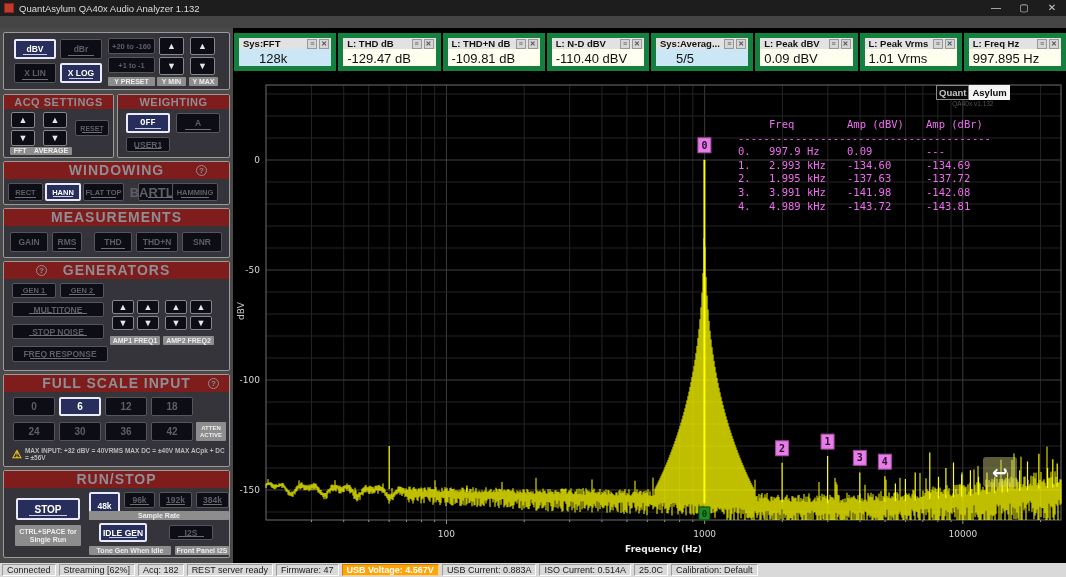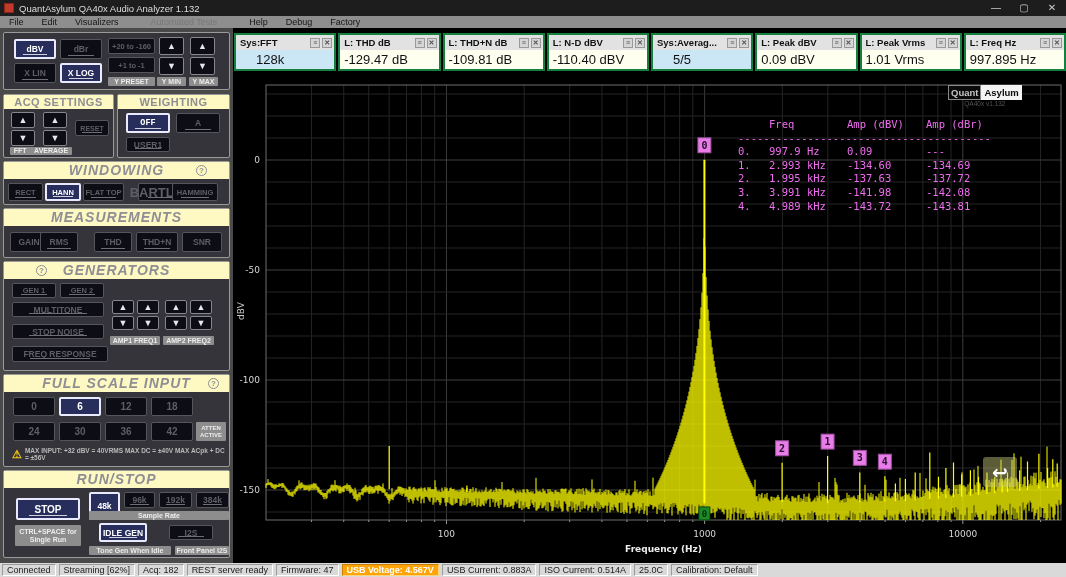--- a/index.html
+++ b/index.html
@@ -15,53 +15,53 @@
 
   
   .menubar { position:absolute; top:16px; left:0; right:0; height:12px; background:#8e8e8e; display:flex;
              align-items:center; font-size:9px; color:#151515; }
   .menu-item { padding:0 9px; }
   .menu-item.disabled { color:#787878; }
 
   
   .sidebar { position:absolute; top:28px; left:0; width:233px; height:535px; background:#4a4a4a; }
   .panel { position:absolute; left:3px; width:227px; background:#34343a; border:1px solid #9a9a9a; border-radius:2px; }
-  .ptitle { background:#fef9c3; color:#8e8e94; font-weight:bold; text-align:center; letter-spacing:0.5px; }
+  .ptitle { background:#7f1d1d; color:#8e8e94; font-weight:bold; text-align:center; letter-spacing:0.5px; }
   .pt-sm { font-size:11px; height:14px; line-height:14px; }
-  .pt-lg { font-size:14px; height:17px; line-height:17px; letter-spacing:1px;font-style:italic; }
+  .pt-lg { font-size:14px; height:17px; line-height:17px; letter-spacing:1px; }
   .b { position:absolute; background:#0d0d15; border:1px solid #86868c; border-radius:2px; color:#8f8f98;
        font-size:8.5px; font-weight:bold; display:flex; align-items:center; justify-content:center; text-align:center; }
   .b.sel { background:#272e5c; border:2px solid #e9e9ff; color:#fff; }
   .b.dim { color:#5e5e66; border-color:#55555c; }
   .ul::after { content:""; position:absolute; bottom:2px; left:18%; width:64%; height:1.5px; background:#6e6e76; }
   .sel.ul::after { background:#cfcfdd; }
   .ab { position:absolute; background:#0d0d15; border:1px solid #86868c; border-radius:2px; color:#e8e8e8;
         font-size:9px; display:flex; align-items:center; justify-content:center; }
   .chip { position:absolute; background:#8d8d8d; color:#ececec; font-size:7px; font-weight:bold;
           display:flex; align-items:center; justify-content:center; text-align:center; border-radius:1px; line-height:1.1; }
   .help { position:absolute; width:11px; height:11px; border:1px solid #8e8e94; border-radius:50%; color:#8e8e94;
           font-size:8px; font-weight:bold; display:flex; align-items:center; justify-content:center; background:transparent; }
   .warnrow { position:absolute; color:#b9b9b9; font-size:6.5px; font-weight:bold; display:flex; align-items:center; }
   .warnicon { color:#f2c417; font-size:11px; margin-right:3px; }
 
   
   .chartregion { position:absolute; top:28px; left:233px; width:833px; height:535px; background:#000; }
   .readouts { position:absolute; top:5px; left:1px; right:0; height:38px; display:flex; gap:2px; }
-  .readout { flex:1; border:2px solid #15803d; display:flex; flex-direction:column; overflow:hidden; }
+  .readout { flex:1; border:5px solid #15803d; display:flex; flex-direction:column; overflow:hidden; }
   .ro-hdr { background:#e2e2e2; height:15px; display:flex; align-items:center; font-size:9.5px; font-weight:bold;
             color:#111; padding:0 2px 0 4px; white-space:nowrap; }
   .ro-icons { margin-left:auto; display:flex; gap:2px; }
   .ro-ic { width:10px; height:10px; border:1px solid #999; background:#d6d6d6; color:#555; font-size:7px;
            display:flex; align-items:center; justify-content:center; }
   .ro-val { flex:1; font-size:13px; color:#111; padding:2px 0 0 4px; white-space:nowrap; }
   .ro-val.blue { background:#cbe7f5;padding-left:20px; }
   .ro-val.yellow { background:#fffff0; }
 
   .specwrap { position:absolute; top:43px; left:0; width:833px; height:492px; }
-  .logo { position:absolute; top:55px; left:703px; text-align:center; line-height:1;margin-left:12px; }
+  .logo { position:absolute; top:55px; left:703px; text-align:center; line-height:1; }
   .logo .lq { color:#c5c5c5; background:#0a0a0a; border:1px solid #8a8a8a; font-size:9.5px; font-weight:bold; padding:1px 2px; }
   .logo .la { color:#0a0a0a; background:#f4f4f4; border:1px solid #f4f4f4; font-size:9.5px; font-weight:bold; padding:1px 2px; }
   .logo .ver { color:#54545a; font-size:6.5px; margin-top:2px; }
   .zoomreset { position:absolute; top:429px; left:750px; width:34px; height:30px; background:rgba(205,205,125,0.45);
                border-radius:3px; display:flex; align-items:center; justify-content:center;
                color:#fff; font-size:19px; font-weight:bold; font-family:"DejaVu Sans", sans-serif; }
 
   
   .statusbar { position:absolute; bottom:0; left:0; right:0; height:14px; background:#d9d9d9; display:flex;
                align-items:center; gap:3px; font-size:9px; color:#1a1a1a; padding:0 2px; }
@@ -77,29 +77,20 @@
   <div class="titlebar">
     <div class="appicon"></div>
     <span>QuantAsylum QA40x Audio Analyzer 1.132</span>
     <div class="wctrls">
       <span class="wctrl">—</span>
       <span class="wctrl">▢</span>
       <span class="wctrl">✕</span>
     </div>
   </div>
 
-  <div class="menubar">
-    <span class="menu-item">File</span>
-    <span class="menu-item">Edit</span>
-    <span class="menu-item">Visualizers</span>
-    <span class="menu-item disabled" style="margin-left:14px;">Automated Tests</span>
-    <span class="menu-item" style="margin-left:14px;">Help</span>
-    <span class="menu-item">Debug</span>
-    <span class="menu-item">Factory</span>
-  </div>
 
   <div class="sidebar">
 
     <div class="panel" style="top:4px; height:58px;">
       <div class="b sel ul" style="left:10px;top:6px;width:42px;height:20px;">dBV</div>
       <div class="b dim ul" style="left:56px;top:6px;width:42px;height:20px;">dBr</div>
       <div class="b dim ul" style="left:10px;top:30px;width:42px;height:20px;">X LIN</div>
       <div class="b sel ul" style="left:56px;top:30px;width:42px;height:20px;">X LOG</div>
       <div class="b dim" style="left:104px;top:5px;width:47px;height:16px;font-size:7.5px;">+20 to -160</div>
       <div class="b dim" style="left:104px;top:24px;width:47px;height:16px;font-size:7.5px;">+1 to -1</div>
@@ -135,21 +126,21 @@
       <div class="b dim ul" style="left:4px;top:21px;width:35px;height:18px;font-size:7.5px;">RECT</div>
       <div class="b sel ul" style="left:41px;top:21px;width:36px;height:18px;font-size:7.5px;">HANN</div>
       <div class="b dim ul" style="left:79px;top:21px;width:41px;height:18px;font-size:7.5px;">FLAT TOP</div>
       <div class="b dim ul" style="left:134px;top:21px;width:52px;height:18px;font-size:13px;">BARTLETT</div>
       <div class="b dim ul" style="left:168px;top:21px;width:46px;height:18px;font-size:7.5px;">HAMMING</div>
     </div>
 
     <div class="panel" style="top:180px; height:50px;">
       <div class="ptitle pt-lg">MEASUREMENTS</div>
       <div class="b dim" style="left:6px;top:23px;width:38px;height:20px;">GAIN</div>
-      <div class="b dim ul" style="left:36px;top:23px;width:38px;height:20px;">RMS</div>
+      <div class="b dim ul" style="left:48px;top:23px;width:30px;height:20px;">RMS</div>
       <div class="b dim ul" style="left:90px;top:23px;width:38px;height:20px;">THD</div>
       <div class="b dim ul" style="left:132px;top:23px;width:42px;height:20px;">THD+N</div>
       <div class="b dim" style="left:178px;top:23px;width:40px;height:20px;">SNR</div>
     </div>
 
     <div class="panel" style="top:233px; height:110px;">
       <div class="ptitle pt-lg">GENERATORS</div>
       <div class="help" style="left:32px;top:3px;">?</div>
       <div class="b dim ul" style="left:8px;top:21px;width:44px;height:15px;font-size:7.5px;">GEN 1</div>
       <div class="b dim ul" style="left:56px;top:21px;width:44px;height:15px;font-size:7.5px;">GEN 2</div>

